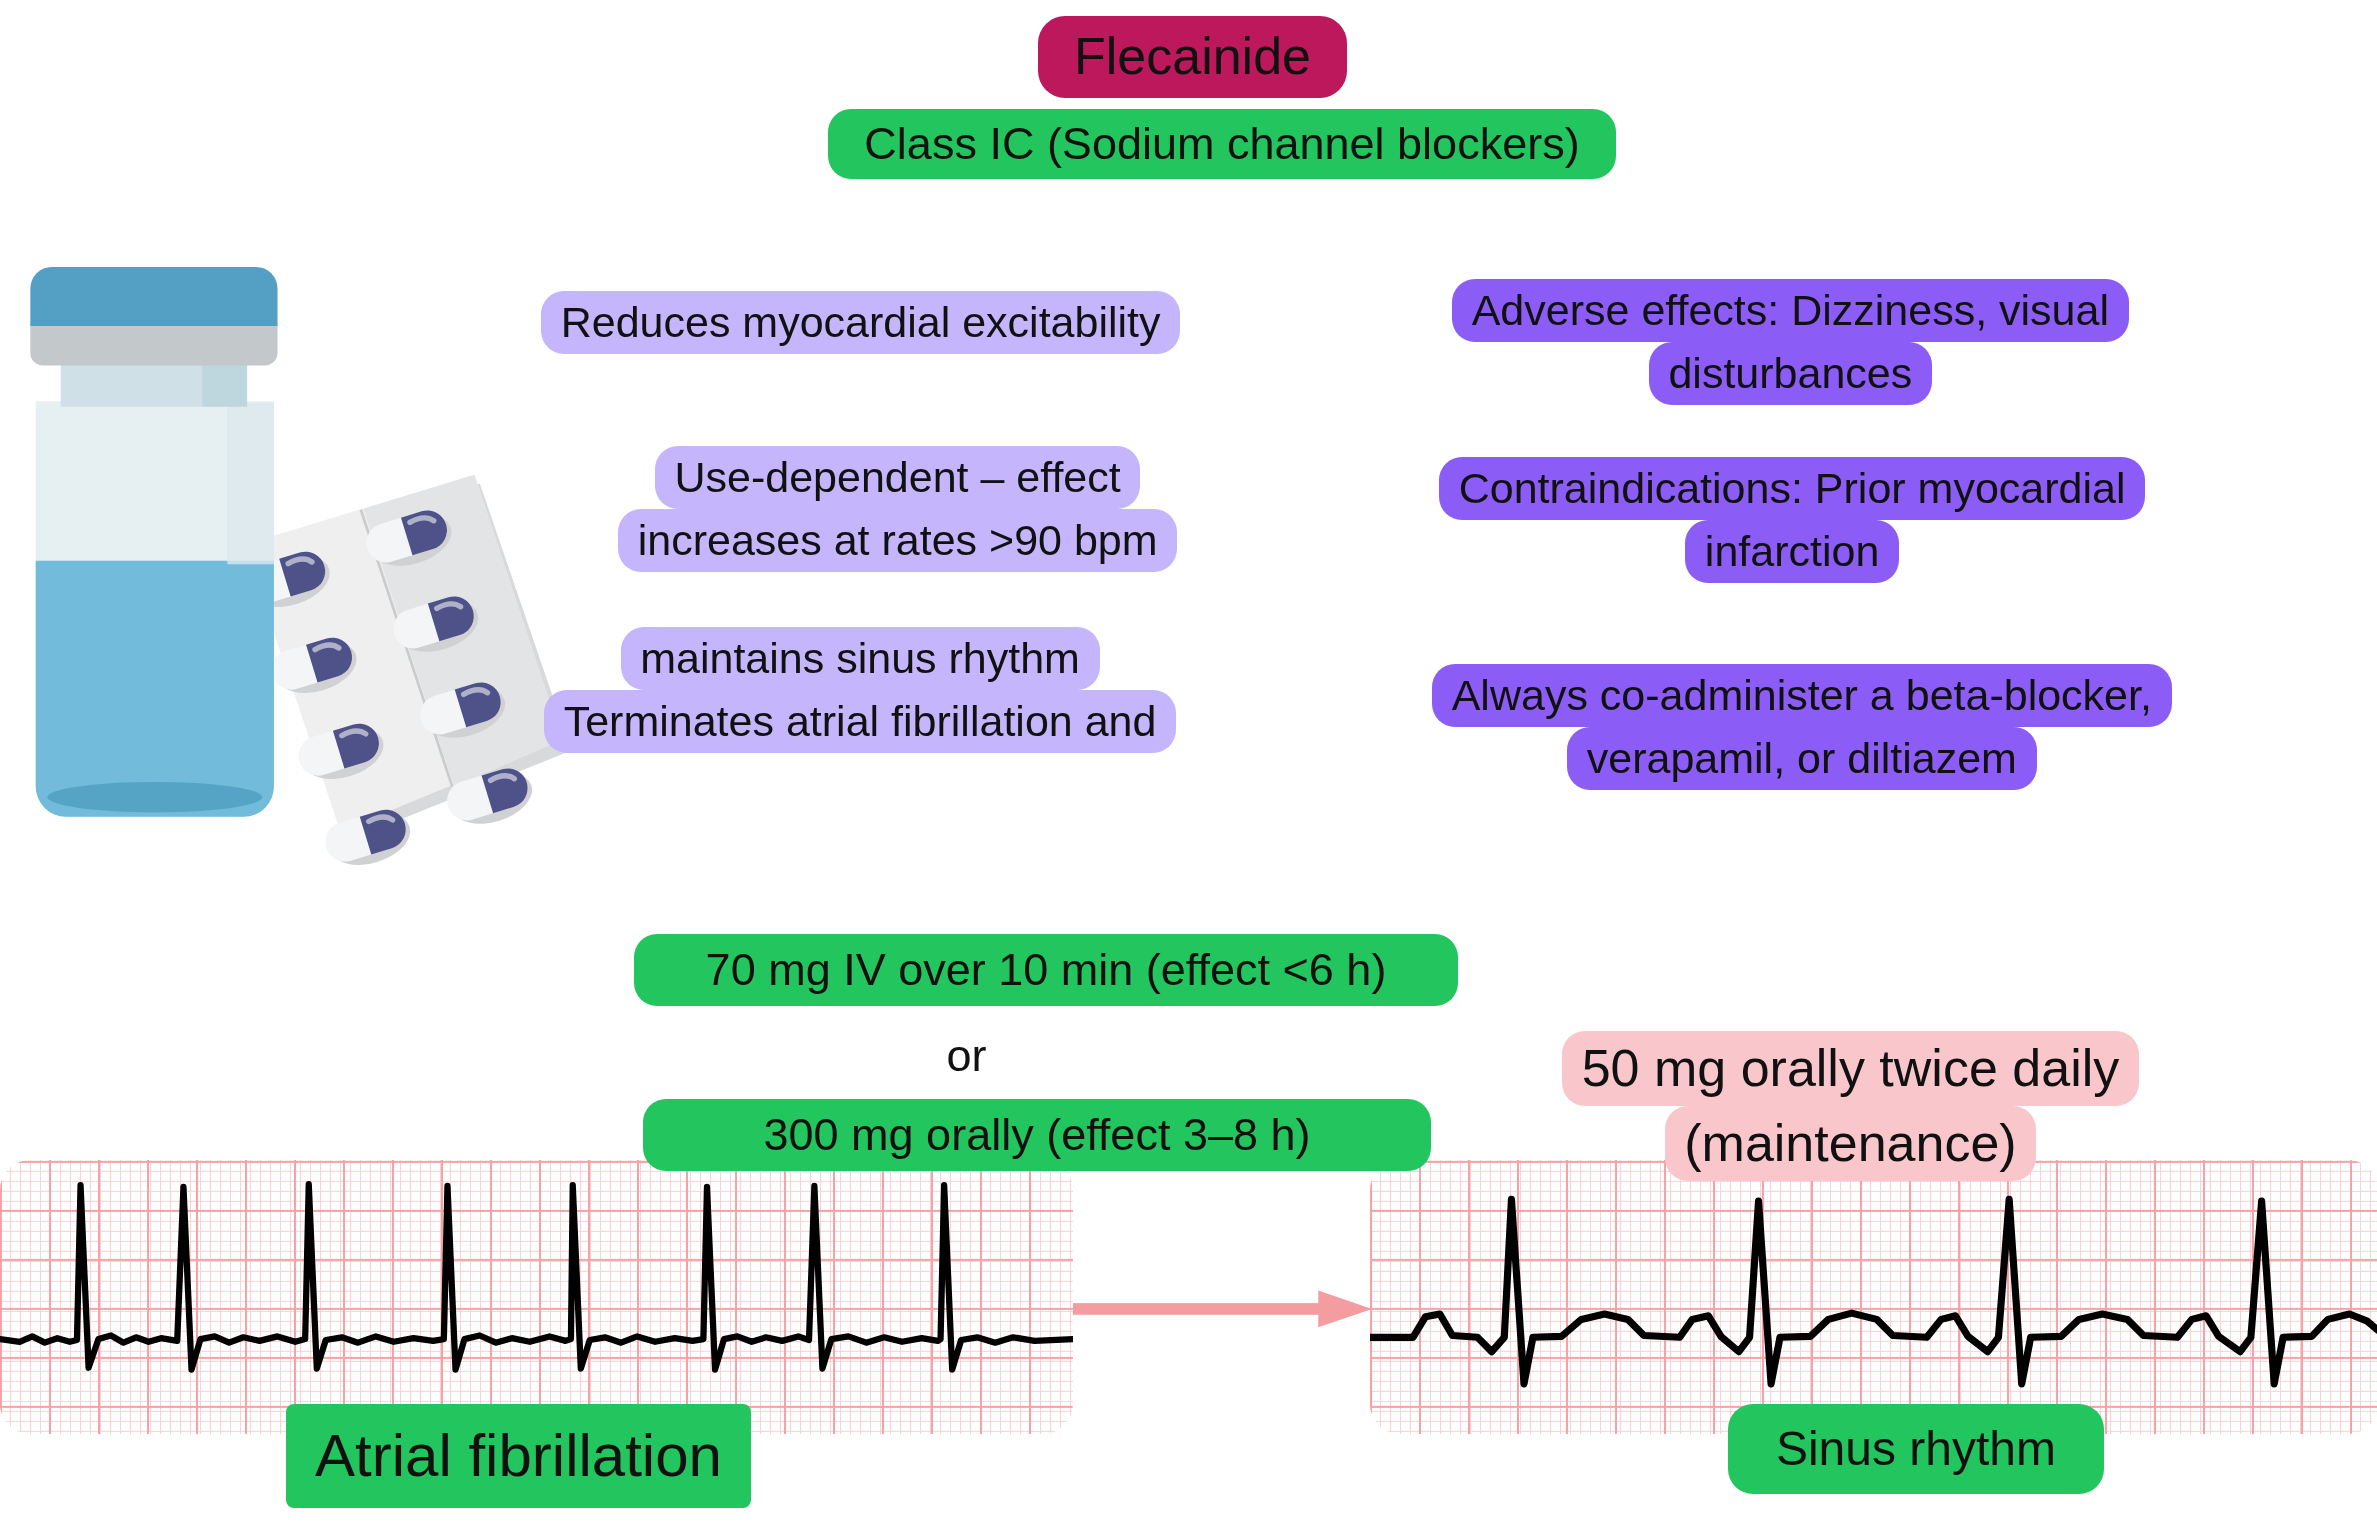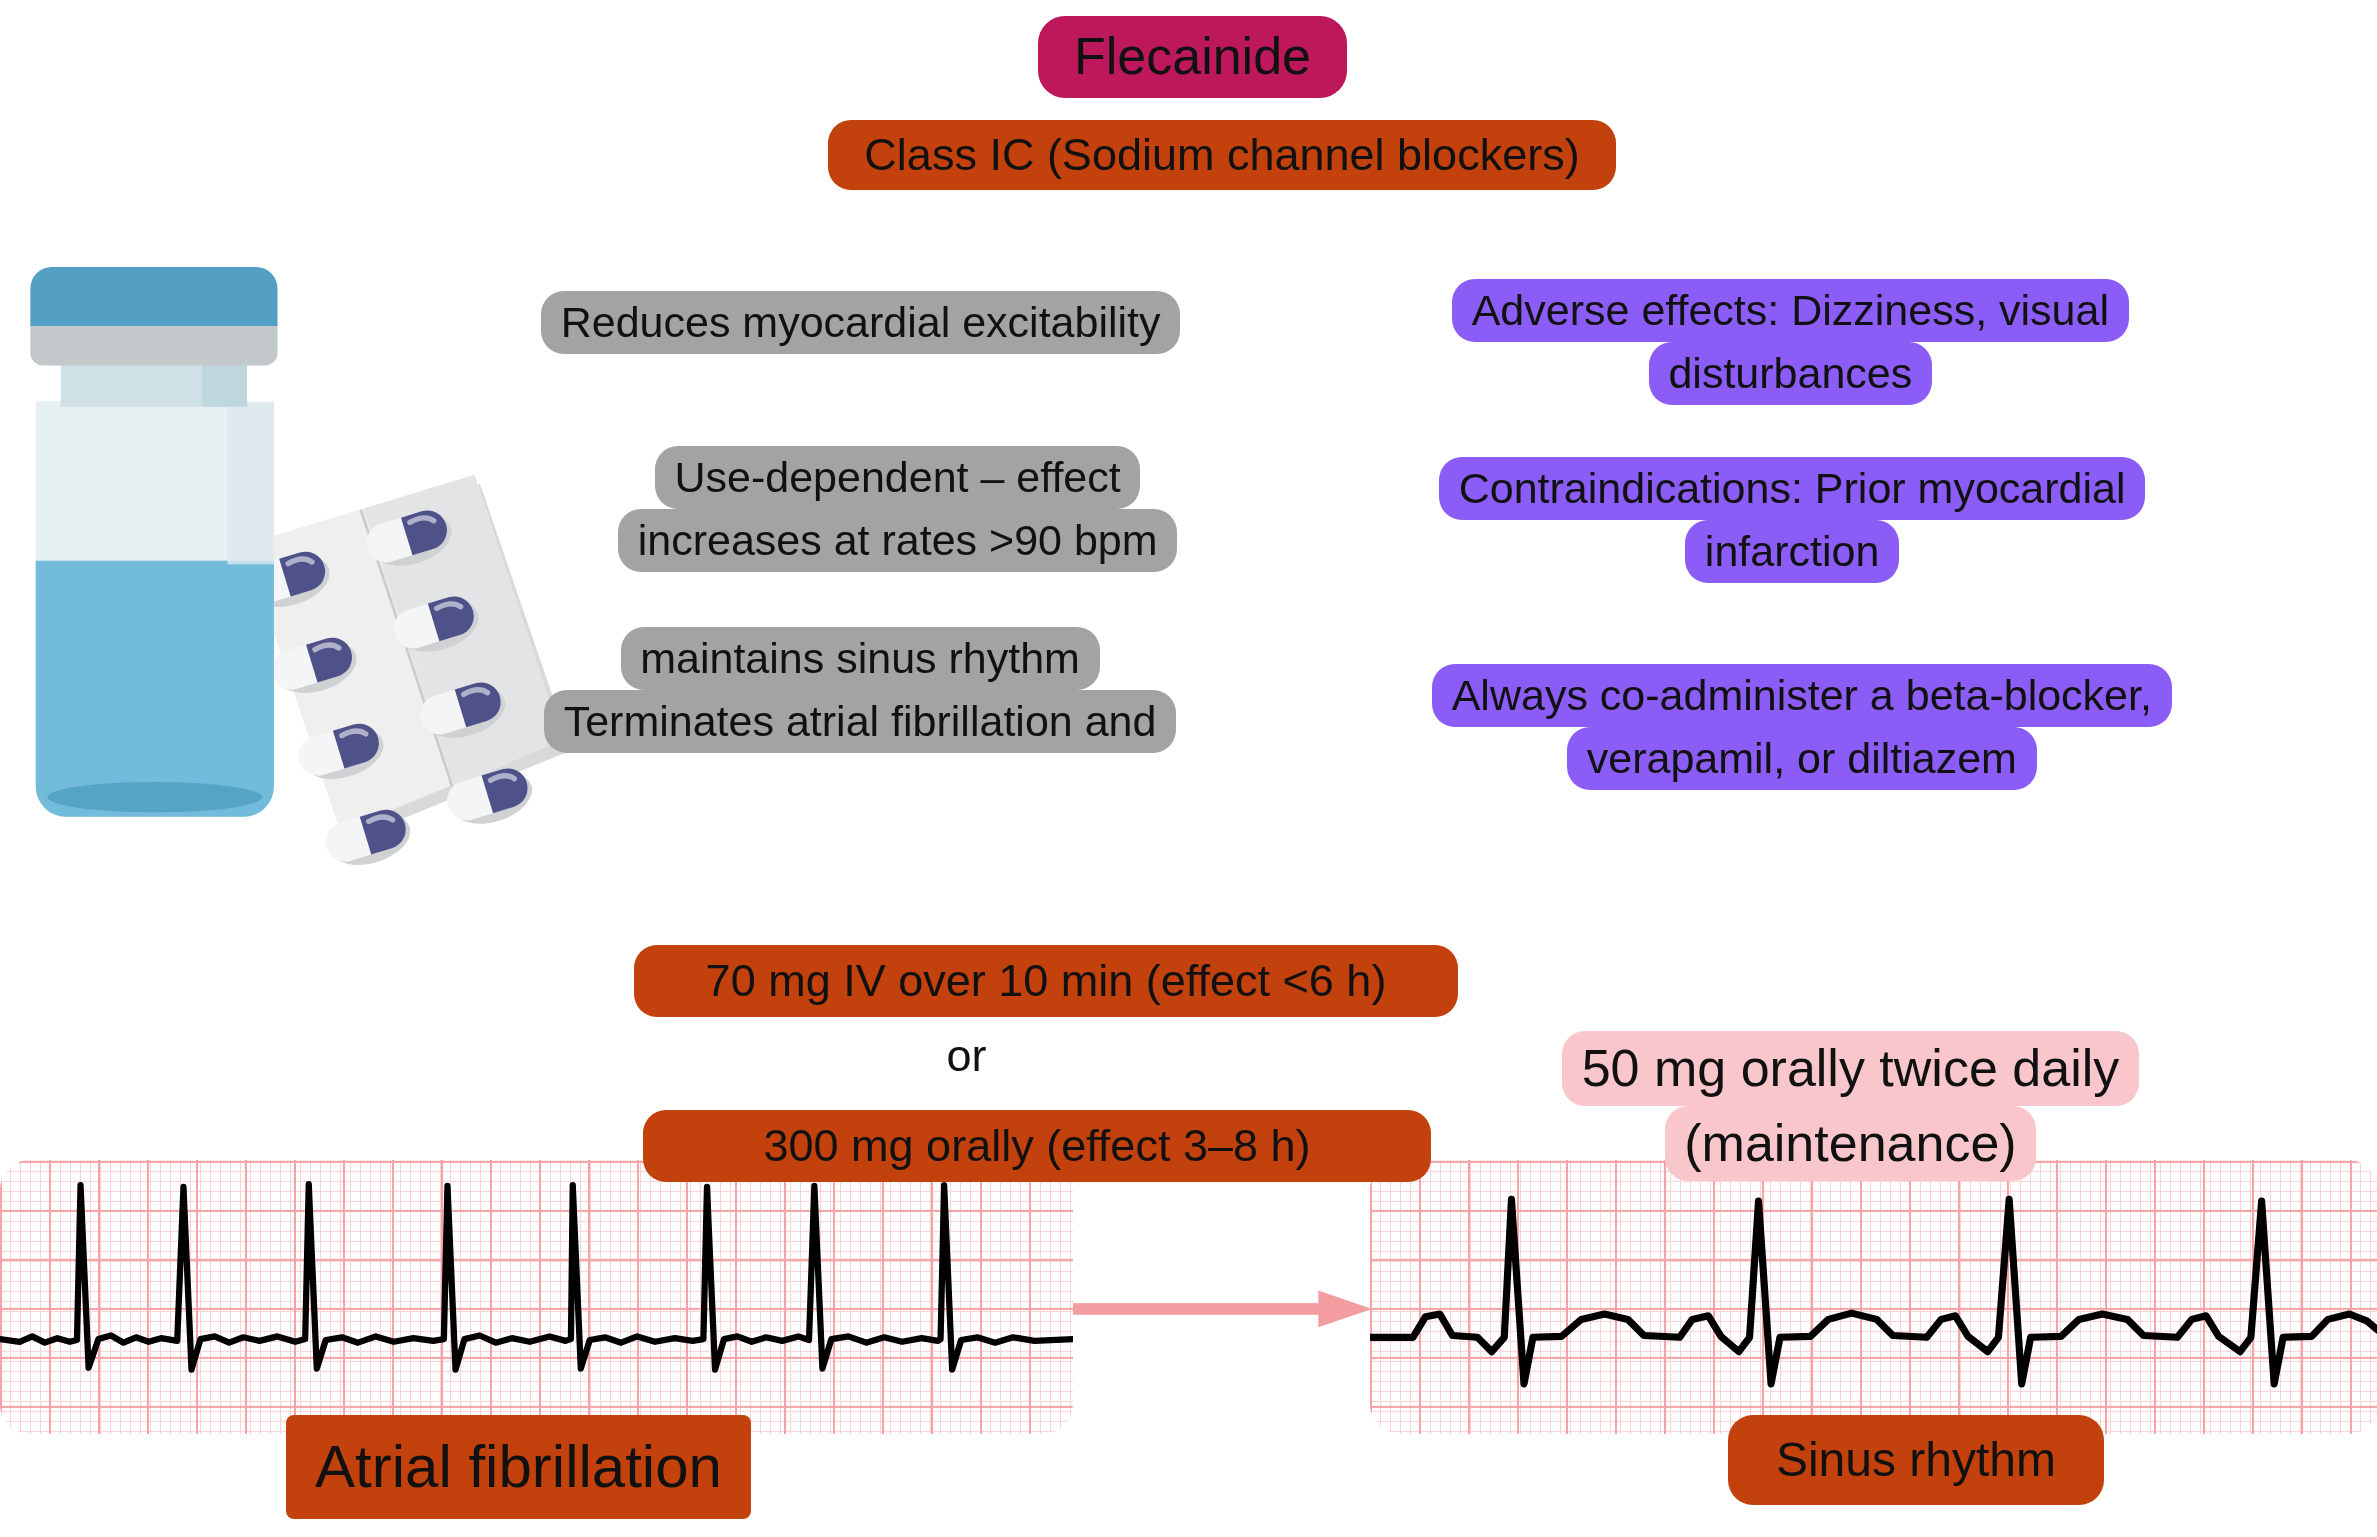--- a/index.html
+++ b/index.html
@@ -30,41 +30,41 @@
     align-items: center;
     justify-content: center;
     text-align: center;
     line-height: 1.30;
     border-radius: 23px;
     padding: 3.6px 19.7px;
     white-space: pre-line;
     color: #111111;
   }
   .pill.dark   { background: #be185d; }
-  .pill.light  { background: #c2410c; margin-top: 11px; }
+  .pill.light  { background: #22c55e; }
 
   
   .ribbon {
     position: absolute;
     box-sizing: border-box;
     display: flex;
     flex-direction: column;
     align-items: center;
   }
   .ribbon > span {
     display: inline-block;
     border-radius: 23px;
     padding: 2.7px 19.7px;
     text-align: center;
     white-space: nowrap;
     line-height: 1.34;
   }
   .ribbon.dark  > span { background: #8b5cf6; }
   .ribbon.light > span { background: #F9C7CB; }
-  .ribbon.green > span { background: #a3a3a3; }
+  .ribbon.green > span { background: #c4b5fd; }
 
   
   #title-pill {
     left: 1038px; top: 16px;
     width: 309px; height: 82px;
     font-size: 52px;
     border-radius: 27px;
   }
   #subtitle-pill {
     left: 828px; top: 109px;

